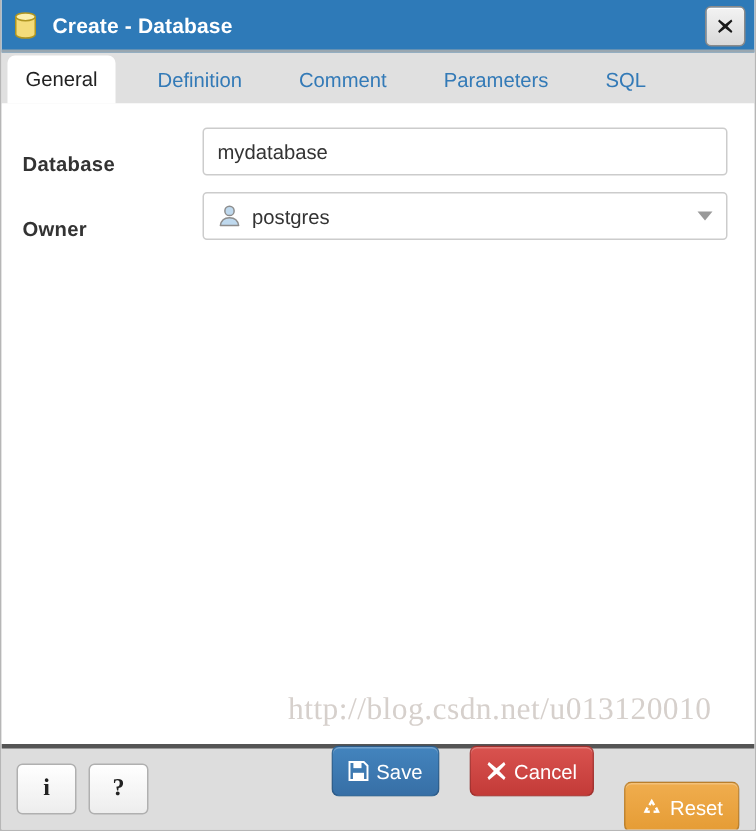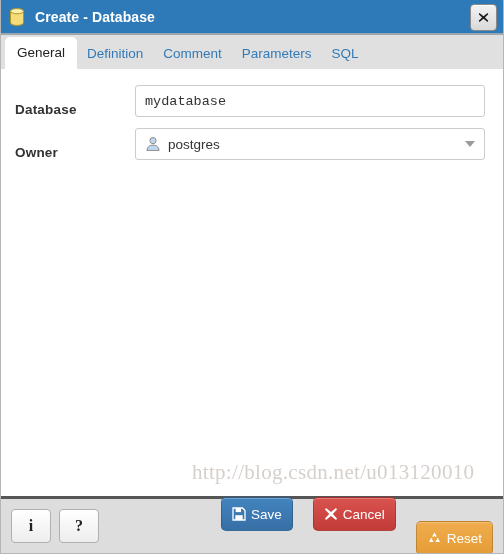--- a/index.html
+++ b/index.html
@@ -70,21 +70,21 @@
     height: 34px;
     background: #e0e0e0;
     display: flex;
     align-items: flex-end;
     padding: 0;
     flex: 0 0 auto;
   }
   .tab {
     font-size: 13.5px;
     color: #337ab7;
-    padding: 8px 10px 9px 10px;
+    padding: 8px 10px 9px 28px;
     line-height: 1;
     cursor: pointer;
     white-space: nowrap;
     background: transparent;
     border: none;
   }
   .tab:first-child { margin-left: 4px; }
   .tab.active {
     color: #222222;
     background: #ffffff;
@@ -119,21 +119,21 @@
   }
   .field-wrap { flex: 1 1 auto; position: relative; }
 
   .text-input {
     box-sizing: border-box;
     width: 100%;
     height: 32px;
     border: 1px solid #cccccc;
     border-radius: 3px;
     background: #ffffff;
-    font-family: Liberation Mono, monospace;
+    font-family: Liberation Sans, sans-serif;
     font-size: 13.5px;
     color: #333333;
     padding: 0 9px;
     outline: none;
   }
   .select-box {
     box-sizing: border-box;
     width: 100%;
     height: 32px;
     border: 1px solid #cccccc;

